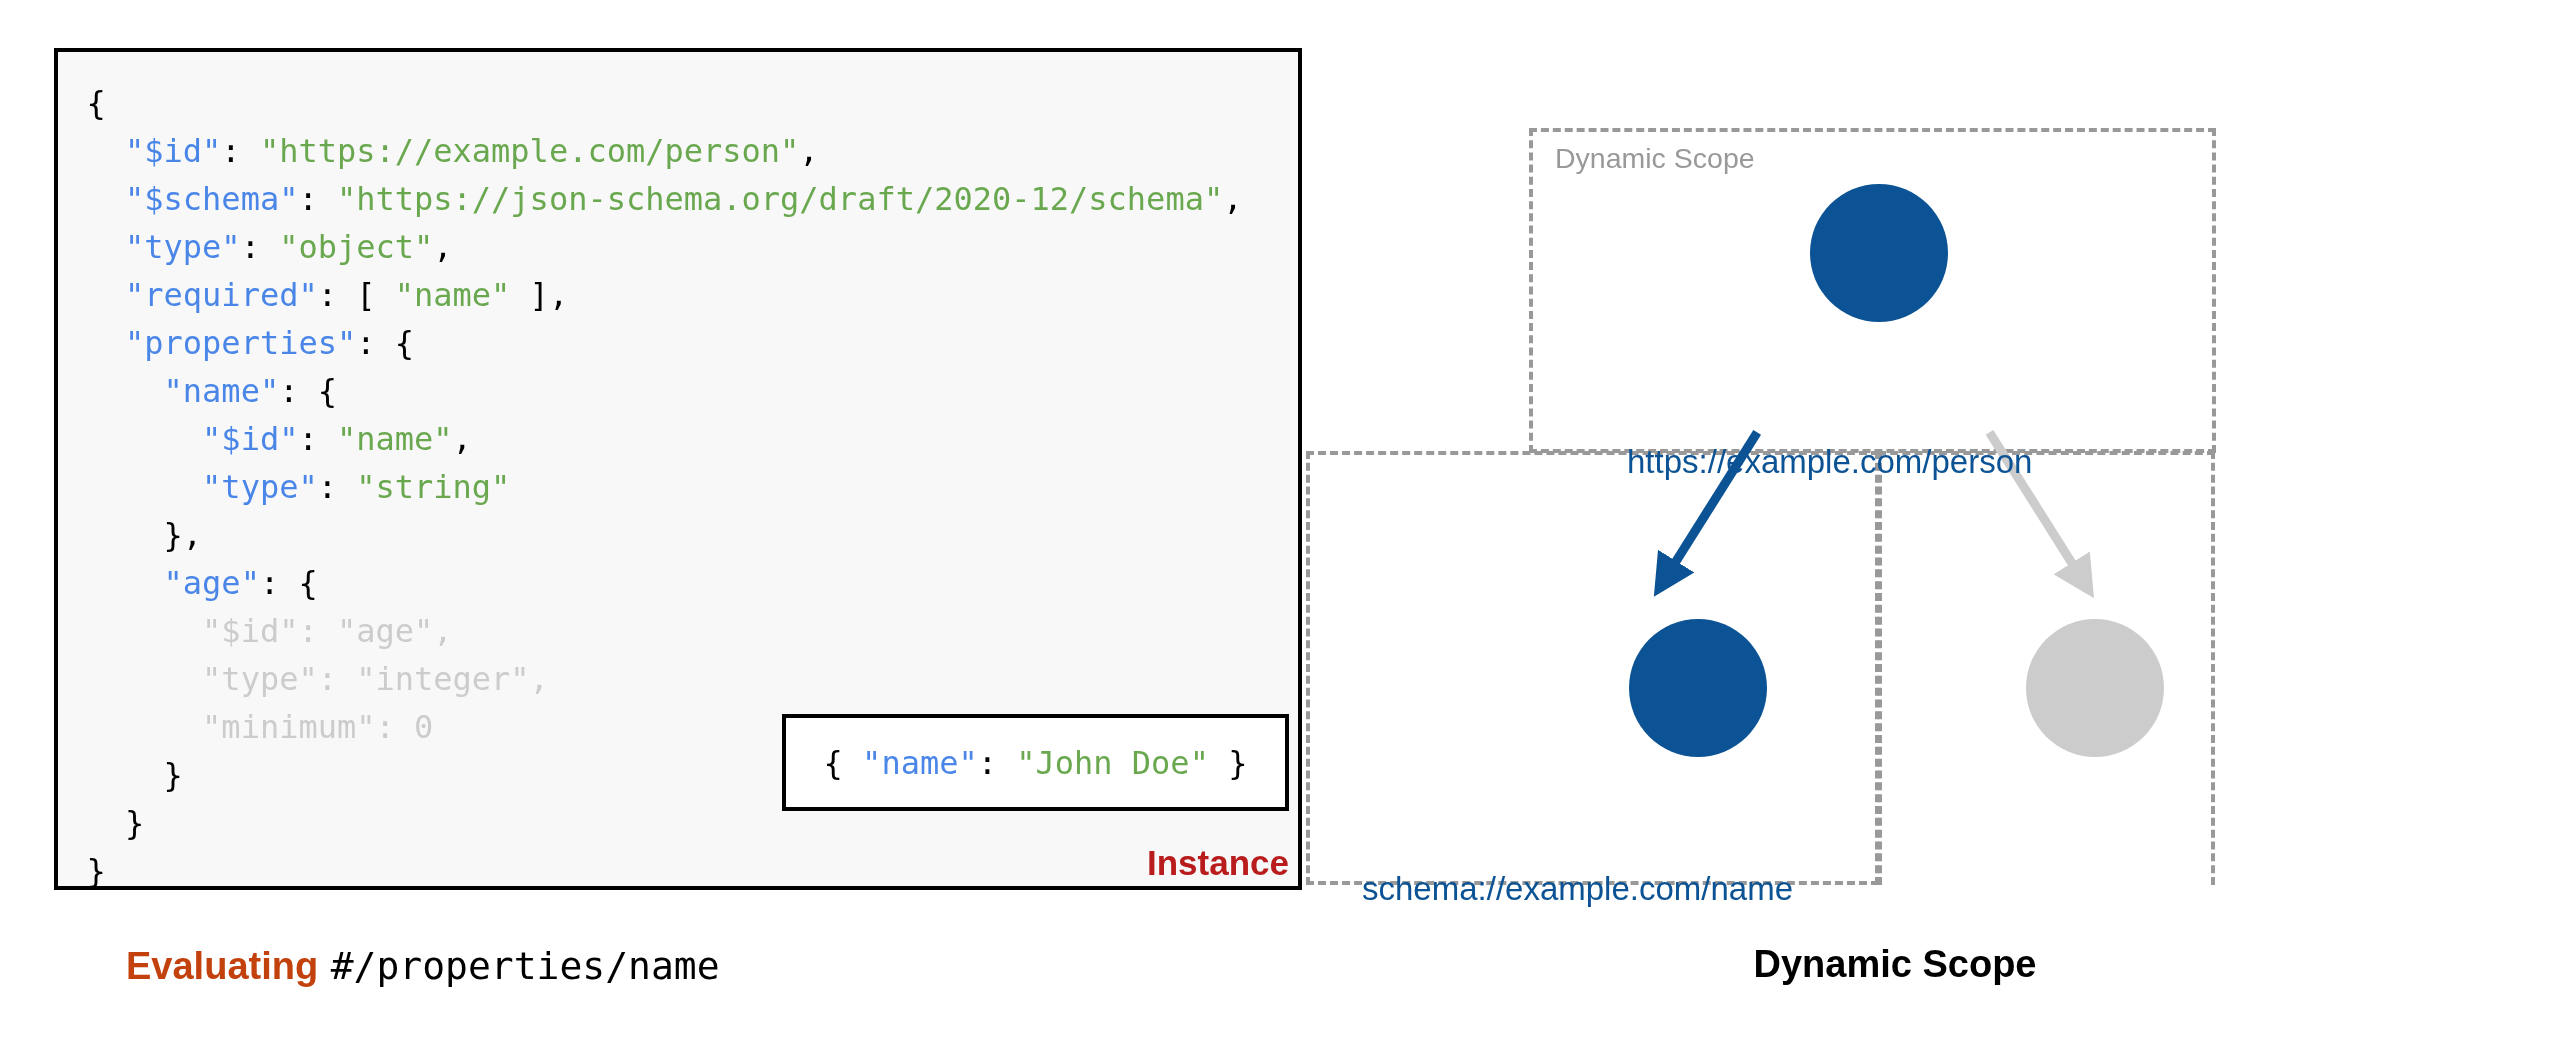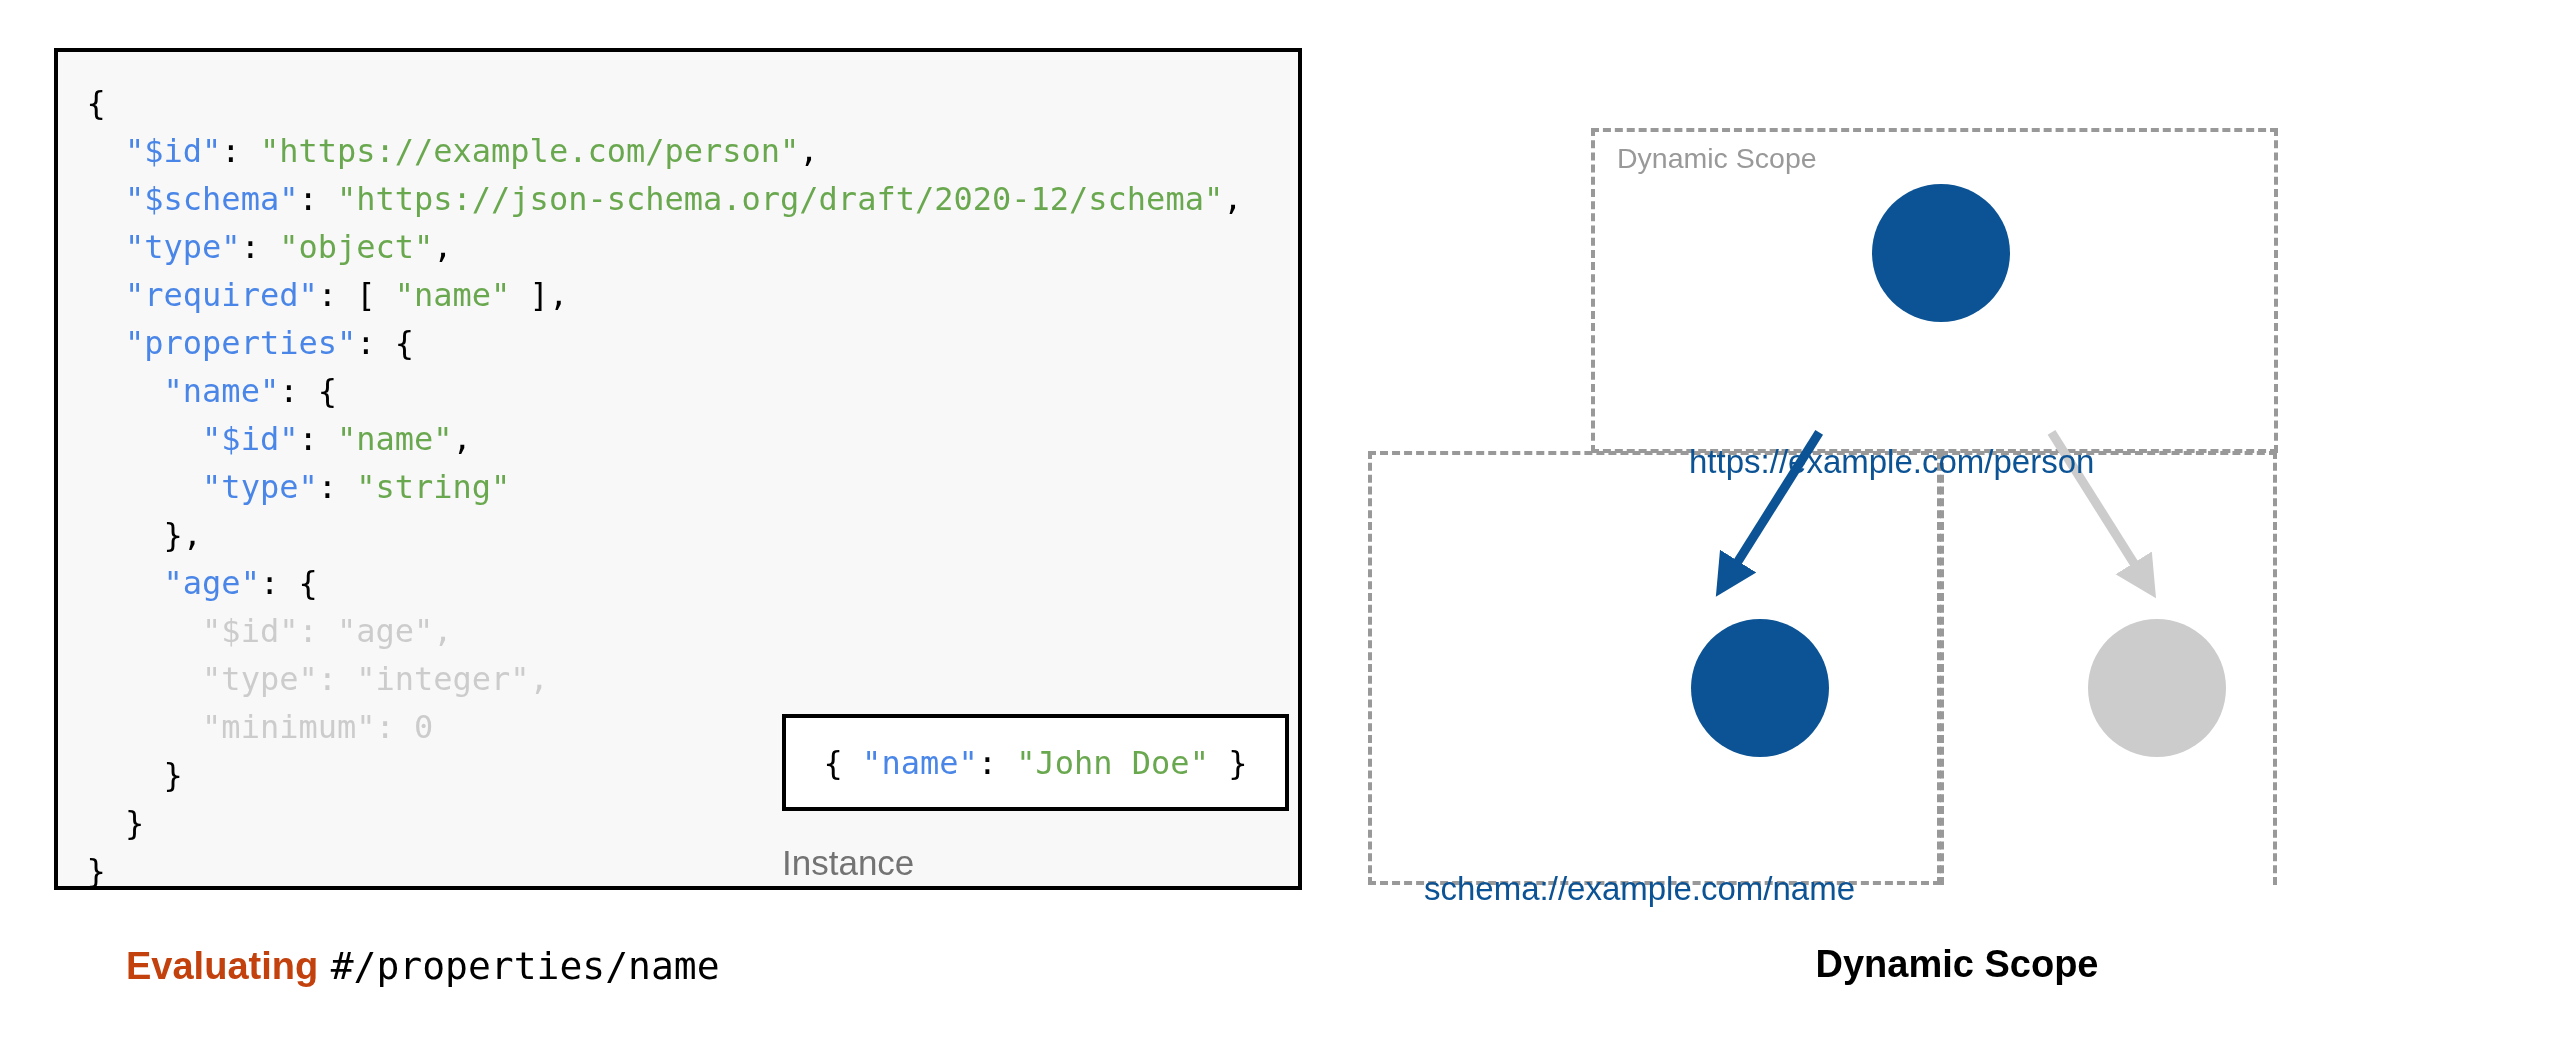--- a/index.html
+++ b/index.html
@@ -64,25 +64,25 @@
     font-family: "DejaVu Sans Mono", "Liberation Mono", monospace;
     font-size: 32px;
     white-space: pre;
     color: #000000;
   }
   #instance-caption {
     position: absolute;
     left: 724px;
     top: 791px;
     width: 507px;
-    text-align: left;
-    font-family: "Liberation Sans", sans-serif;
-    font-weight: normal;
+    text-align: right;
+    font-family: "Liberation Sans", sans-serif;
+    font-weight: bold;
     font-size: 35px;
-    color: #737373;
+    color: #b91c1c;
   }
 
   #left-caption {
     position: absolute;
     left: 126px;
     top: 944px;
     font-size: 0;
     white-space: nowrap;
   }
   #left-caption .cap-bold {
@@ -97,21 +97,21 @@
     font-size: 38px;
     color: #000000;
     vertical-align: baseline;
     margin-left: 12.5px;
     text-align: center;
   }
 
   
   #right-panel {
     position: absolute;
-    left: 1338px;
+    left: 1276px;
     top: 85px;
     width: 1238px;
     height: 968px;
   }
 
   .scope-box {
     position: absolute;
     box-sizing: border-box;
     background: transparent;
   }

